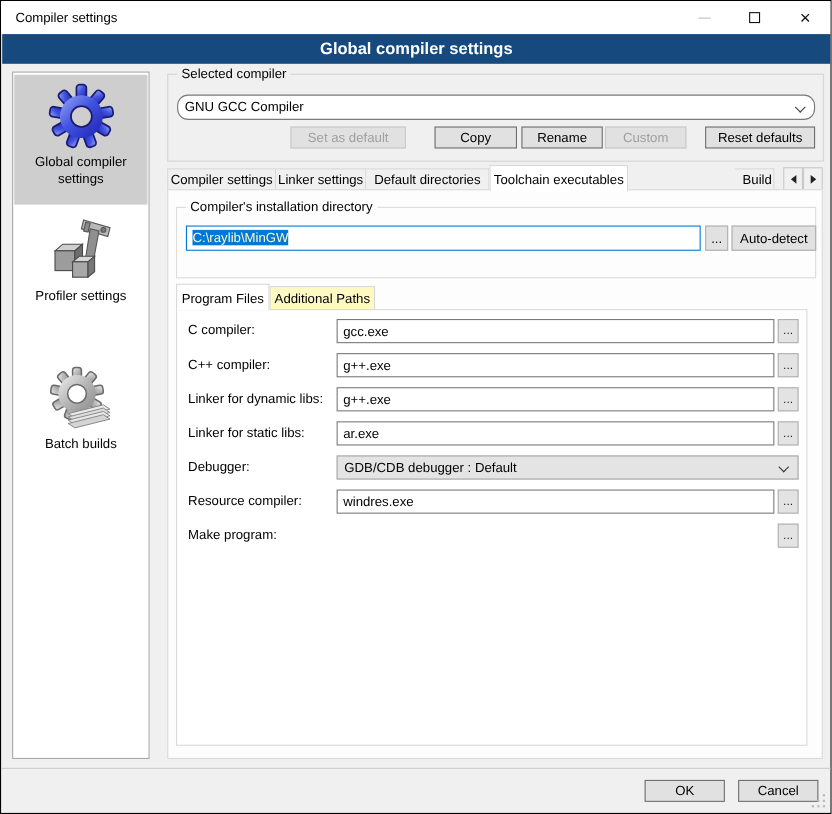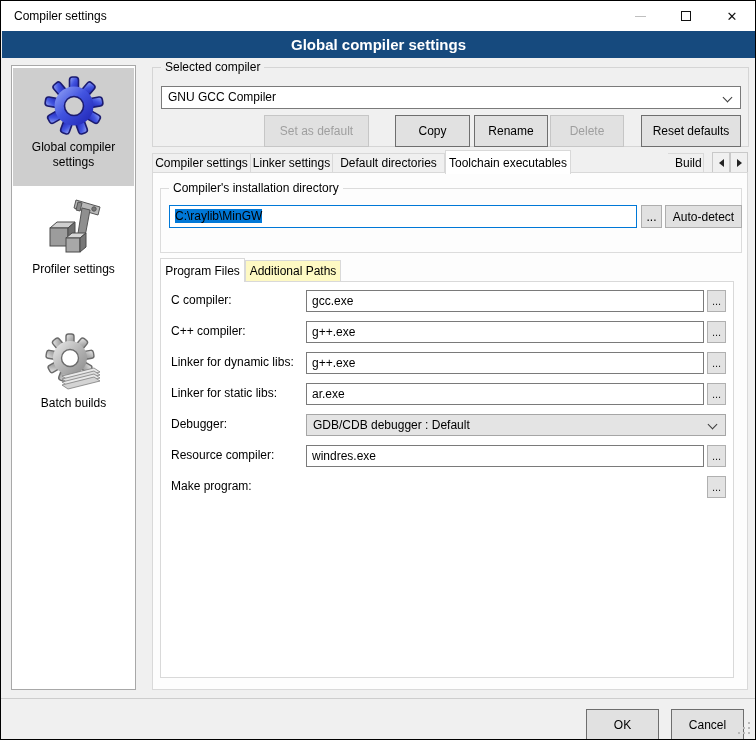--- a/index.html
+++ b/index.html
@@ -33,21 +33,21 @@
   .side-item { position:absolute; left:1px; width:121px; text-align:center; cursor:default; }
   .side-item.sel { background:#cecece; }
   .si-0 { top:2px;  height:118px; }
   .si-1 { top:128px; height:106px; }
   .si-2 { top:262px; height:96px; }
   .side-icon { display:block; margin:6px auto 2px auto; width:64px; height:64px; }
   .si-1 .side-icon, .si-2 .side-icon { margin-top:2px; }
   .side-label { display:block; font-size:12px; line-height:15px; padding:0 4px; }
   
   .btn {
-    position:absolute; height:32px; background:var(--btn,#e1e1e1);
+    position:absolute; height:20px; background:var(--btn,#e1e1e1);
     border:1px solid #6e6e6e; display:flex; align-items:center; justify-content:center;
     font-size:12px;
   }
   .btn.light { border-color:#aeaeae; }
   .btn.disabled { color:#9f9f9f; border-color:#c6c6c6; }
   .textbox {
     position:absolute; height:22px; background:#fff; border:1px solid #7a7a7a;
     font-size:12px; line-height:20px; padding-left:5px; overflow:hidden; white-space:nowrap;
   }
   .combo {
@@ -85,21 +85,21 @@
   .tri-l { width:0; height:0; border-top:4px solid transparent; border-bottom:4px solid transparent; border-right:5px solid #222; }
   .tri-r { width:0; height:0; border-top:4px solid transparent; border-bottom:4px solid transparent; border-left:5px solid #222; }
   
   .page {
     position:absolute; left:151px; top:171px; width:596px; height:518px;
     background:#fdfdfd; border:1px solid #d9d9d9; z-index:2;
   }
   .grp-dir { left:159px; top:187px; width:582px; height:65px; z-index:4; }
   .grp-dir .legend { background:#fdfdfd; }
   .path-box { left:168px; top:204px; width:468px; height:23px; border:1px solid var(--accent,#0078d7); z-index:4; line-height:21px; }
-  .sel-text { background:var(--accent,#0078d7); color:#000000; }
+  .sel-text { background:var(--accent,#0078d7); color:#fef9c3; }
   .note {
     position:absolute; left:168px; top:231px; width:566px; z-index:4;
     color:var(--note,#9e1b1b); font-size:12px; white-space:nowrap; overflow:hidden;
   }
   
   .subtab {
     position:absolute; height:21px; background:#fef9c3; border:1px solid #d9d9d9;
     display:flex; align-items:center; justify-content:center; font-size:12px; z-index:4; white-space:nowrap;
   }
   .subtab.active { background:#fff; border-bottom:none; z-index:6; }
@@ -235,28 +235,28 @@
           <polygon points="20,55 52,47 58,51 26,59" fill="#d4d4d4"></polygon>
         </g>
       </svg>
       <span class="side-label">Batch builds</span>
     </div>
   </div>
 
   <div class="groupbox grp-compiler">
     <span class="legend">Selected compiler</span>
   </div>
-  <div class="combo" style="left:160px; top:85px; width:580px; z-index:2;">
+  <div class="combo" style="left:160px; top:85px; width:580px; z-index:2;border-radius:10px;">
     <span>GNU GCC Compiler</span>
     <span class="chev"></span>
   </div>
   <div class="btn disabled" style="left:263px; top:114px; width:105px; z-index:2;">Set as default</div>
   <div class="btn" style="left:394px; top:114px; width:75px; z-index:2;">Copy</div>
   <div class="btn" style="left:473px; top:114px; width:74px; z-index:2;">Rename</div>
-  <div class="btn disabled" style="left:549px; top:114px; width:74px; z-index:2;">Delete</div>
+  <div class="btn disabled" style="left:549px; top:114px; width:74px; z-index:2;">Custom</div>
   <div class="btn" style="left:640px; top:114px; width:100px; z-index:2;">Reset defaults</div>
 
   <div class="tab first" style="left:151px; width:99px;">Compiler settings</div>
   <div class="tab" style="left:250px; width:82px;">Linker settings</div>
   <div class="tab" style="left:332px; width:112px;">Default directories</div>
   <div class="tab active" style="left:444px; width:126px;">Toolchain executables</div>
   <div class="tab" style="left:598px; width:97px;margin-top:24px;">Custom variables</div>
   <div class="tab" style="left:667px; width:36px; justify-content:flex-start; padding-left:7px;">Build options</div>
   <div class="tabscroll" style="left:711px;">
       <span class="tri-l"></span>

